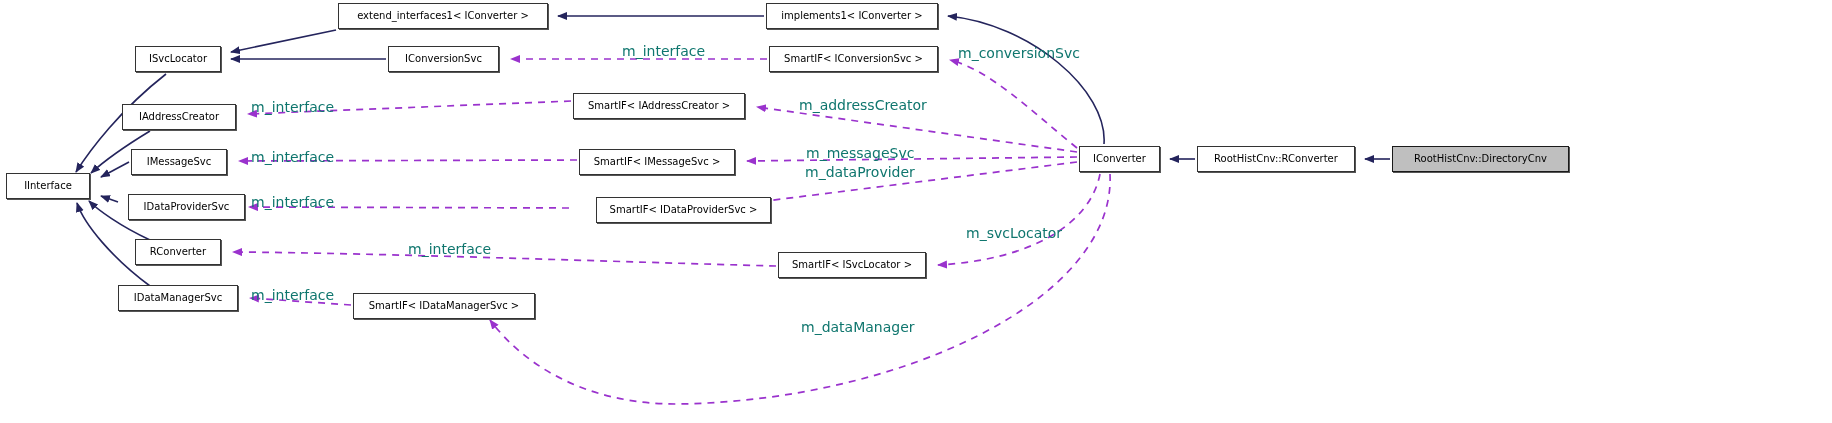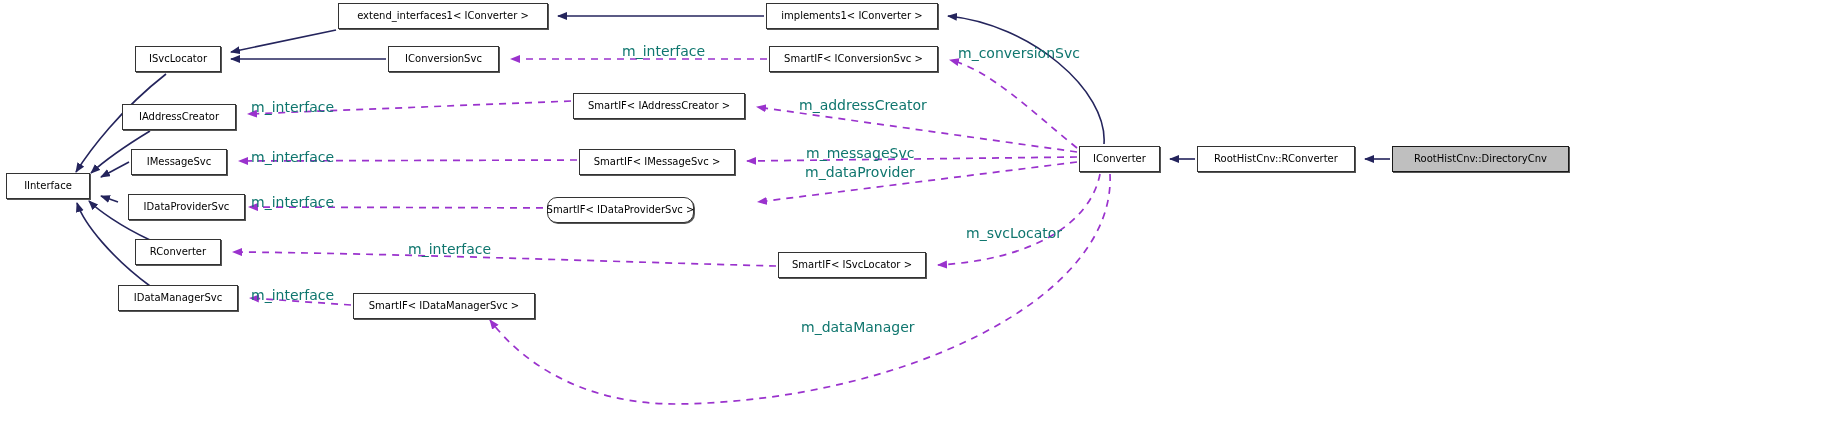--- a/index.html
+++ b/index.html
@@ -173,21 +173,21 @@
     </div>
 
   <div class="node" style="left:573px; top:93px;  width:172px; height:26px;">
       <span>SmartIF&lt; IAddressCreator &gt;</span>
     </div>
 
   <div class="node" style="left:579px; top:149px; width:156px; height:26px;">
       <span>SmartIF&lt; IMessageSvc &gt;</span>
     </div>
 
-  <div class="node" style="left:547px; top:197px; width:147px; height:26px;border-radius:10px;">
+  <div class="node" style="left:596px; top:197px; width:175px; height:26px;">
       <span>SmartIF&lt; IDataProviderSvc &gt;</span>
     </div>
 
   <div class="node" style="left:778px; top:252px; width:148px; height:26px;">
       <span>SmartIF&lt; ISvcLocator &gt;</span>
     </div>
 
   <div class="node" style="left:1079px; top:146px; width:81px;  height:26px;">
       <span>IConverter</span>
     </div>

